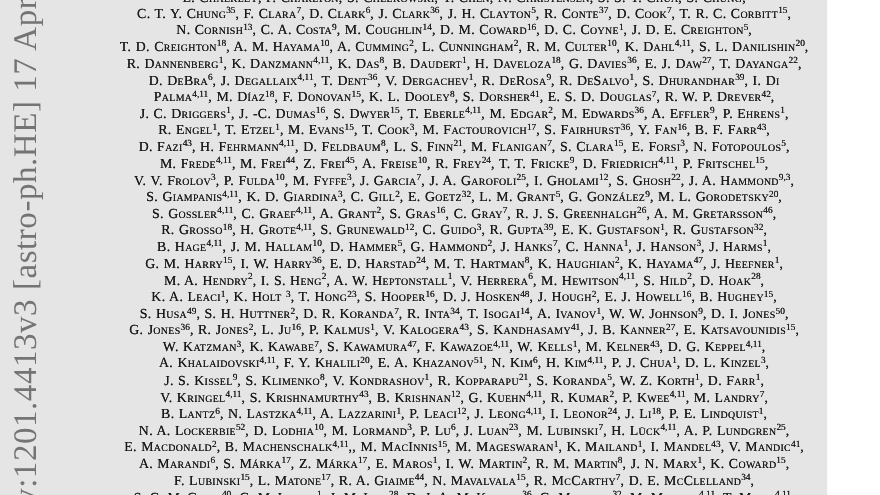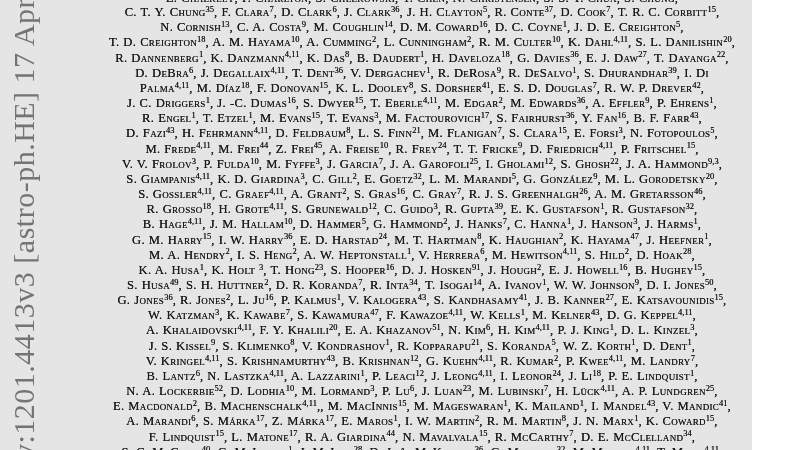--- a/index.html
+++ b/index.html
@@ -64,38 +64,38 @@
 <div class="paper-page">
   <div class="authors">
       <div class="line"><span>E. Chalkley, P. Charlton, S. Chelkowski, Y. Chen, N. Christensen, S. S. Y. Chua, S. Chung,</span></div>
       <div class="line"><span>C. T. Y. Chung</span><sup>35</sup><span>, F. Clara</span><sup>7</sup><span>, D. Clark</span><sup>6</sup><span>, J. Clark</span><sup>36</sup><span>, J. H. Clayton</span><sup>5</sup><span>, R. Conte</span><sup>37</sup><span>, D. Cook</span><sup>7</sup><span>, T. R. C. Corbitt</span><sup>15</sup><span>,</span></div>
       <div class="line"><span>N. Cornish</span><sup>13</sup><span>, C. A. Costa</span><sup>9</sup><span>, M. Coughlin</span><sup>14</sup><span>, D. M. Coward</span><sup>16</sup><span>, D. C. Coyne</span><sup>1</sup><span>, J. D. E. Creighton</span><sup>5</sup><span>,</span></div>
       <div class="line"><span>T. D. Creighton</span><sup>18</sup><span>, A. M. Hayama</span><sup>10</sup><span>, A. Cumming</span><sup>2</sup><span>, L. Cunningham</span><sup>2</sup><span>, R. M. Culter</span><sup>10</sup><span>, K. Dahl</span><sup>4,11</sup><span>, S. L. Danilishin</span><sup>20</sup><span>,</span></div>
       <div class="line"><span>R. Dannenberg</span><sup>1</sup><span>, K. Danzmann</span><sup>4,11</sup><span>, K. Das</span><sup>8</sup><span>, B. Daudert</span><sup>1</sup><span>, H. Daveloza</span><sup>18</sup><span>, G. Davies</span><sup>36</sup><span>, E. J. Daw</span><sup>27</sup><span>, T. Dayanga</span><sup>22</sup><span>,</span></div>
       <div class="line"><span>D. DeBra</span><sup>6</sup><span>, J. Degallaix</span><sup>4,11</sup><span>, T. Dent</span><sup>36</sup><span>, V. Dergachev</span><sup>1</sup><span>, R. DeRosa</span><sup>9</sup><span>, R. DeSalvo</span><sup>1</sup><span>, S. Dhurandhar</span><sup>39</sup><span>, I. Di</span></div>
       <div class="line"><span>Palma</span><sup>4,11</sup><span>, M. Díaz</span><sup>18</sup><span>, F. Donovan</span><sup>15</sup><span>, K. L. Dooley</span><sup>8</sup><span>, S. Dorsher</span><sup>41</sup><span>, E. S. D. Douglas</span><sup>7</sup><span>, R. W. P. Drever</span><sup>42</sup><span>,</span></div>
       <div class="line"><span>J. C. Driggers</span><sup>1</sup><span>, J. -C. Dumas</span><sup>16</sup><span>, S. Dwyer</span><sup>15</sup><span>, T. Eberle</span><sup>4,11</sup><span>, M. Edgar</span><sup>2</sup><span>, M. Edwards</span><sup>36</sup><span>, A. Effler</span><sup>9</sup><span>, P. Ehrens</span><sup>1</sup><span>,</span></div>
-      <div class="line"><span>R. Engel</span><sup>1</sup><span>, T. Etzel</span><sup>1</sup><span>, M. Evans</span><sup>15</sup><span>, T. Evans</span><sup>3</sup><span>, M. Factourovich</span><sup>17</sup><span>, S. Fairhurst</span><sup>36</sup><span>, Y. Fan</span><sup>16</sup><span>, B. F. Farr</span><sup>43</sup><span>,</span></div>
+      <div class="line"><span>R. Engel</span><sup>1</sup><span>, T. Etzel</span><sup>1</sup><span>, M. Evans</span><sup>15</sup><span>, T. Cook</span><sup>3</sup><span>, M. Factourovich</span><sup>17</sup><span>, S. Fairhurst</span><sup>36</sup><span>, Y. Fan</span><sup>16</sup><span>, B. F. Farr</span><sup>43</sup><span>,</span></div>
       <div class="line"><span>D. Fazi</span><sup>43</sup><span>, H. Fehrmann</span><sup>4,11</sup><span>, D. Feldbaum</span><sup>8</sup><span>, L. S. Finn</span><sup>21</sup><span>, M. Flanigan</span><sup>7</sup><span>, S. Clara</span><sup>15</sup><span>, E. Forsi</span><sup>3</sup><span>, N. Fotopoulos</span><sup>5</sup><span>,</span></div>
       <div class="line"><span>M. Frede</span><sup>4,11</sup><span>, M. Frei</span><sup>44</sup><span>, Z. Frei</span><sup>45</sup><span>, A. Freise</span><sup>10</sup><span>, R. Frey</span><sup>24</sup><span>, T. T. Fricke</span><sup>9</sup><span>, D. Friedrich</span><sup>4,11</sup><span>, P. Fritschel</span><sup>15</sup><span>,</span></div>
       <div class="line"><span>V. V. Frolov</span><sup>3</sup><span>, P. Fulda</span><sup>10</sup><span>, M. Fyffe</span><sup>3</sup><span>, J. Garcia</span><sup>7</sup><span>, J. A. Garofoli</span><sup>25</sup><span>, I. Gholami</span><sup>12</sup><span>, S. Ghosh</span><sup>22</sup><span>, J. A. Hammond</span><sup>9,3</sup><span>,</span></div>
-      <div class="line"><span>S. Giampanis</span><sup>4,11</sup><span>, K. D. Giardina</span><sup>3</sup><span>, C. Gill</span><sup>2</sup><span>, E. Goetz</span><sup>32</sup><span>, L. M. Marandi</span><sup>5</sup><span>, G. González</span><sup>9</sup><span>, M. L. Gorodetsky</span><sup>20</sup><span>,</span></div>
+      <div class="line"><span>S. Giampanis</span><sup>4,11</sup><span>, K. D. Giardina</span><sup>3</sup><span>, C. Gill</span><sup>2</sup><span>, E. Goetz</span><sup>32</sup><span>, L. M. Grant</span><sup>5</sup><span>, G. González</span><sup>9</sup><span>, M. L. Gorodetsky</span><sup>20</sup><span>,</span></div>
       <div class="line"><span>S. Gossler</span><sup>4,11</sup><span>, C. Graef</span><sup>4,11</sup><span>, A. Grant</span><sup>2</sup><span>, S. Gras</span><sup>16</sup><span>, C. Gray</span><sup>7</sup><span>, R. J. S. Greenhalgh</span><sup>26</sup><span>, A. M. Gretarsson</span><sup>46</sup><span>,</span></div>
       <div class="line"><span>R. Grosso</span><sup>18</sup><span>, H. Grote</span><sup>4,11</sup><span>, S. Grunewald</span><sup>12</sup><span>, C. Guido</span><sup>3</sup><span>, R. Gupta</span><sup>39</sup><span>, E. K. Gustafson</span><sup>1</sup><span>, R. Gustafson</span><sup>32</sup><span>,</span></div>
       <div class="line"><span>B. Hage</span><sup>4,11</sup><span>, J. M. Hallam</span><sup>10</sup><span>, D. Hammer</span><sup>5</sup><span>, G. Hammond</span><sup>2</sup><span>, J. Hanks</span><sup>7</sup><span>, C. Hanna</span><sup>1</sup><span>, J. Hanson</span><sup>3</sup><span>, J. Harms</span><sup>1</sup><span>,</span></div>
       <div class="line"><span>G. M. Harry</span><sup>15</sup><span>, I. W. Harry</span><sup>36</sup><span>, E. D. Harstad</span><sup>24</sup><span>, M. T. Hartman</span><sup>8</sup><span>, K. Haughian</span><sup>2</sup><span>, K. Hayama</span><sup>47</sup><span>, J. Heefner</span><sup>1</sup><span>,</span></div>
       <div class="line"><span>M. A. Hendry</span><sup>2</sup><span>, I. S. Heng</span><sup>2</sup><span>, A. W. Heptonstall</span><sup>1</sup><span>, V. Herrera</span><sup>6</sup><span>, M. Hewitson</span><sup>4,11</sup><span>, S. Hild</span><sup>2</sup><span>, D. Hoak</span><sup>28</sup><span>,</span></div>
-      <div class="line"><span>K. A. Husa</span><sup>1</sup><span>, K. Holt </span><sup>3</sup><span>, T. Hong</span><sup>23</sup><span>, S. Hooper</span><sup>16</sup><span>, D. J. Hosken</span><sup>91</sup><span>, J. Hough</span><sup>2</sup><span>, E. J. Howell</span><sup>16</sup><span>, B. Hughey</span><sup>15</sup><span>,</span></div>
+      <div class="line"><span>K. A. Leaci</span><sup>1</sup><span>, K. Holt </span><sup>3</sup><span>, T. Hong</span><sup>23</sup><span>, S. Hooper</span><sup>16</sup><span>, D. J. Hosken</span><sup>48</sup><span>, J. Hough</span><sup>2</sup><span>, E. J. Howell</span><sup>16</sup><span>, B. Hughey</span><sup>15</sup><span>,</span></div>
       <div class="line"><span>S. Husa</span><sup>49</sup><span>, S. H. Huttner</span><sup>2</sup><span>, D. R. Koranda</span><sup>7</sup><span>, R. Inta</span><sup>34</sup><span>, T. Isogai</span><sup>14</sup><span>, A. Ivanov</span><sup>1</sup><span>, W. W. Johnson</span><sup>9</sup><span>, D. I. Jones</span><sup>50</sup><span>,</span></div>
       <div class="line"><span>G. Jones</span><sup>36</sup><span>, R. Jones</span><sup>2</sup><span>, L. Ju</span><sup>16</sup><span>, P. Kalmus</span><sup>1</sup><span>, V. Kalogera</span><sup>43</sup><span>, S. Kandhasamy</span><sup>41</sup><span>, J. B. Kanner</span><sup>27</sup><span>, E. Katsavounidis</span><sup>15</sup><span>,</span></div>
       <div class="line"><span>W. Katzman</span><sup>3</sup><span>, K. Kawabe</span><sup>7</sup><span>, S. Kawamura</span><sup>47</sup><span>, F. Kawazoe</span><sup>4,11</sup><span>, W. Kells</span><sup>1</sup><span>, M. Kelner</span><sup>43</sup><span>, D. G. Keppel</span><sup>4,11</sup><span>,</span></div>
-      <div class="line"><span>A. Khalaidovski</span><sup>4,11</sup><span>, F. Y. Khalili</span><sup>20</sup><span>, E. A. Khazanov</span><sup>51</sup><span>, N. Kim</span><sup>6</sup><span>, H. Kim</span><sup>4,11</sup><span>, P. J. King</span><sup>1</sup><span>, D. L. Kinzel</span><sup>3</sup><span>,</span></div>
-      <div class="line"><span>J. S. Kissel</span><sup>9</sup><span>, S. Klimenko</span><sup>8</sup><span>, V. Kondrashov</span><sup>1</sup><span>, R. Kopparapu</span><sup>21</sup><span>, S. Koranda</span><sup>5</sup><span>, W. Z. Korth</span><sup>1</sup><span>, D. Dent</span><sup>1</sup><span>,</span></div>
+      <div class="line"><span>A. Khalaidovski</span><sup>4,11</sup><span>, F. Y. Khalili</span><sup>20</sup><span>, E. A. Khazanov</span><sup>51</sup><span>, N. Kim</span><sup>6</sup><span>, H. Kim</span><sup>4,11</sup><span>, P. J. Chua</span><sup>1</sup><span>, D. L. Kinzel</span><sup>3</sup><span>,</span></div>
+      <div class="line"><span>J. S. Kissel</span><sup>9</sup><span>, S. Klimenko</span><sup>8</sup><span>, V. Kondrashov</span><sup>1</sup><span>, R. Kopparapu</span><sup>21</sup><span>, S. Koranda</span><sup>5</sup><span>, W. Z. Korth</span><sup>1</sup><span>, D. Farr</span><sup>1</sup><span>,</span></div>
       <div class="line"><span>V. Kringel</span><sup>4,11</sup><span>, S. Krishnamurthy</span><sup>43</sup><span>, B. Krishnan</span><sup>12</sup><span>, G. Kuehn</span><sup>4,11</sup><span>, R. Kumar</span><sup>2</sup><span>, P. Kwee</span><sup>4,11</sup><span>, M. Landry</span><sup>7</sup><span>,</span></div>
       <div class="line"><span>B. Lantz</span><sup>6</sup><span>, N. Lastzka</span><sup>4,11</sup><span>, A. Lazzarini</span><sup>1</sup><span>, P. Leaci</span><sup>12</sup><span>, J. Leong</span><sup>4,11</sup><span>, I. Leonor</span><sup>24</sup><span>, J. Li</span><sup>18</sup><span>, P. E. Lindquist</span><sup>1</sup><span>,</span></div>
       <div class="line"><span>N. A. Lockerbie</span><sup>52</sup><span>, D. Lodhia</span><sup>10</sup><span>, M. Lormand</span><sup>3</sup><span>, P. Lu</span><sup>6</sup><span>, J. Luan</span><sup>23</sup><span>, M. Lubinski</span><sup>7</sup><span>, H. Lück</span><sup>4,11</sup><span>, A. P. Lundgren</span><sup>25</sup><span>,</span></div>
       <div class="line"><span>E. Macdonald</span><sup>2</sup><span>, B. Machenschalk</span><sup>4,11</sup><span>,, M. MacInnis</span><sup>15</sup><span>, M. Mageswaran</span><sup>1</sup><span>, K. Mailand</span><sup>1</sup><span>, I. Mandel</span><sup>43</sup><span>, V. Mandic</span><sup>41</sup><span>,</span></div>
       <div class="line"><span>A. Marandi</span><sup>6</sup><span>, S. Márka</span><sup>17</sup><span>, Z. Márka</span><sup>17</sup><span>, E. Maros</span><sup>1</sup><span>, I. W. Martin</span><sup>2</sup><span>, R. M. Martin</span><sup>8</sup><span>, J. N. Marx</span><sup>1</sup><span>, K. Coward</span><sup>15</sup><span>,</span></div>
-      <div class="line"><span>F. Lindquist</span><sup>15</sup><span>, L. Matone</span><sup>17</sup><span>, R. A. Giardina</span><sup>44</sup><span>, N. Mavalvala</span><sup>15</sup><span>, R. McCarthy</span><sup>7</sup><span>, D. E. McClelland</span><sup>34</sup><span>,</span></div>
+      <div class="line"><span>F. Lubinski</span><sup>15</sup><span>, L. Matone</span><sup>17</sup><span>, R. A. Giaime</span><sup>44</sup><span>, N. Mavalvala</span><sup>15</sup><span>, R. McCarthy</span><sup>7</sup><span>, D. E. McClelland</span><sup>34</sup><span>,</span></div>
       <div class="line"><span>S. C. McGuire</span><sup>40</sup><span>, G. McIntyre</span><sup>1</sup><span>, J. McIver</span><sup>28</sup><span>, D. J. A. McKechan</span><sup>36</sup><span>, G. Meadors</span><sup>32</sup><span>, M. Mehmet</span><sup>4,11</sup><span>, T. Meier</span><sup>4,11</sup><span>,</span></div>
     </div>
   <div class="watermark">v:1201.4413v3 [astro-ph.HE] 17 Apr</div>
 </div>
 
 </body></html>

